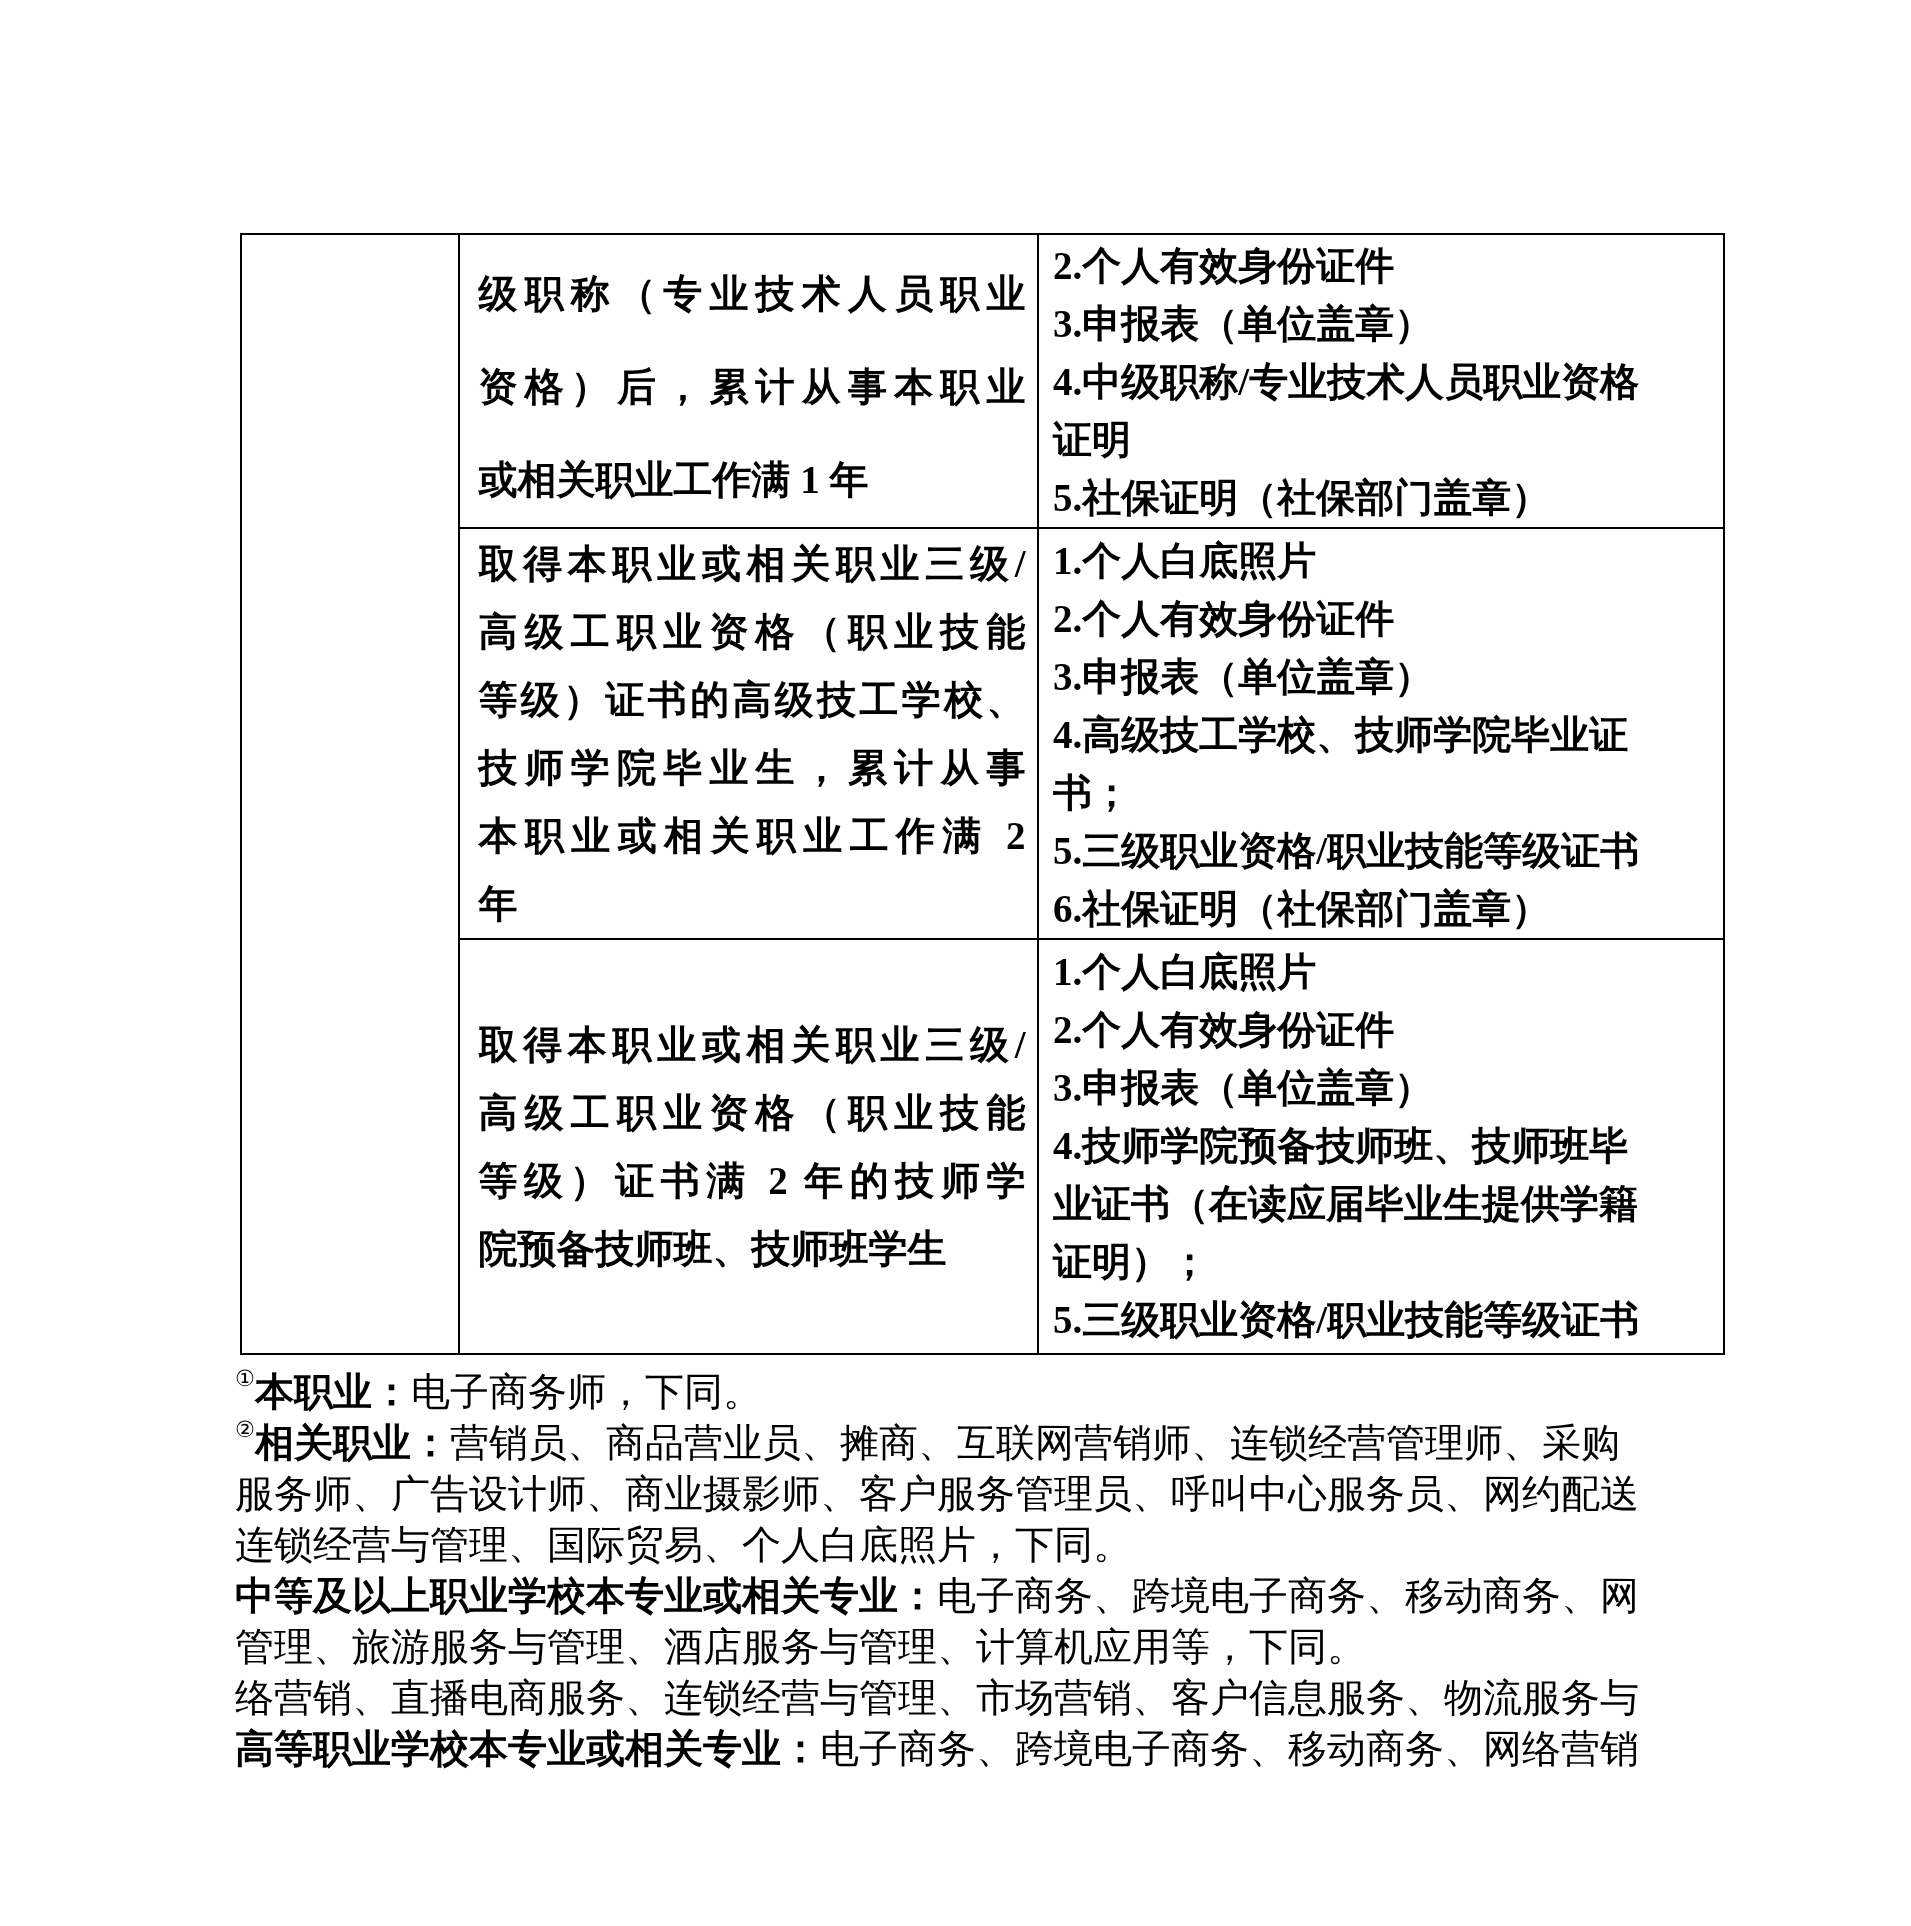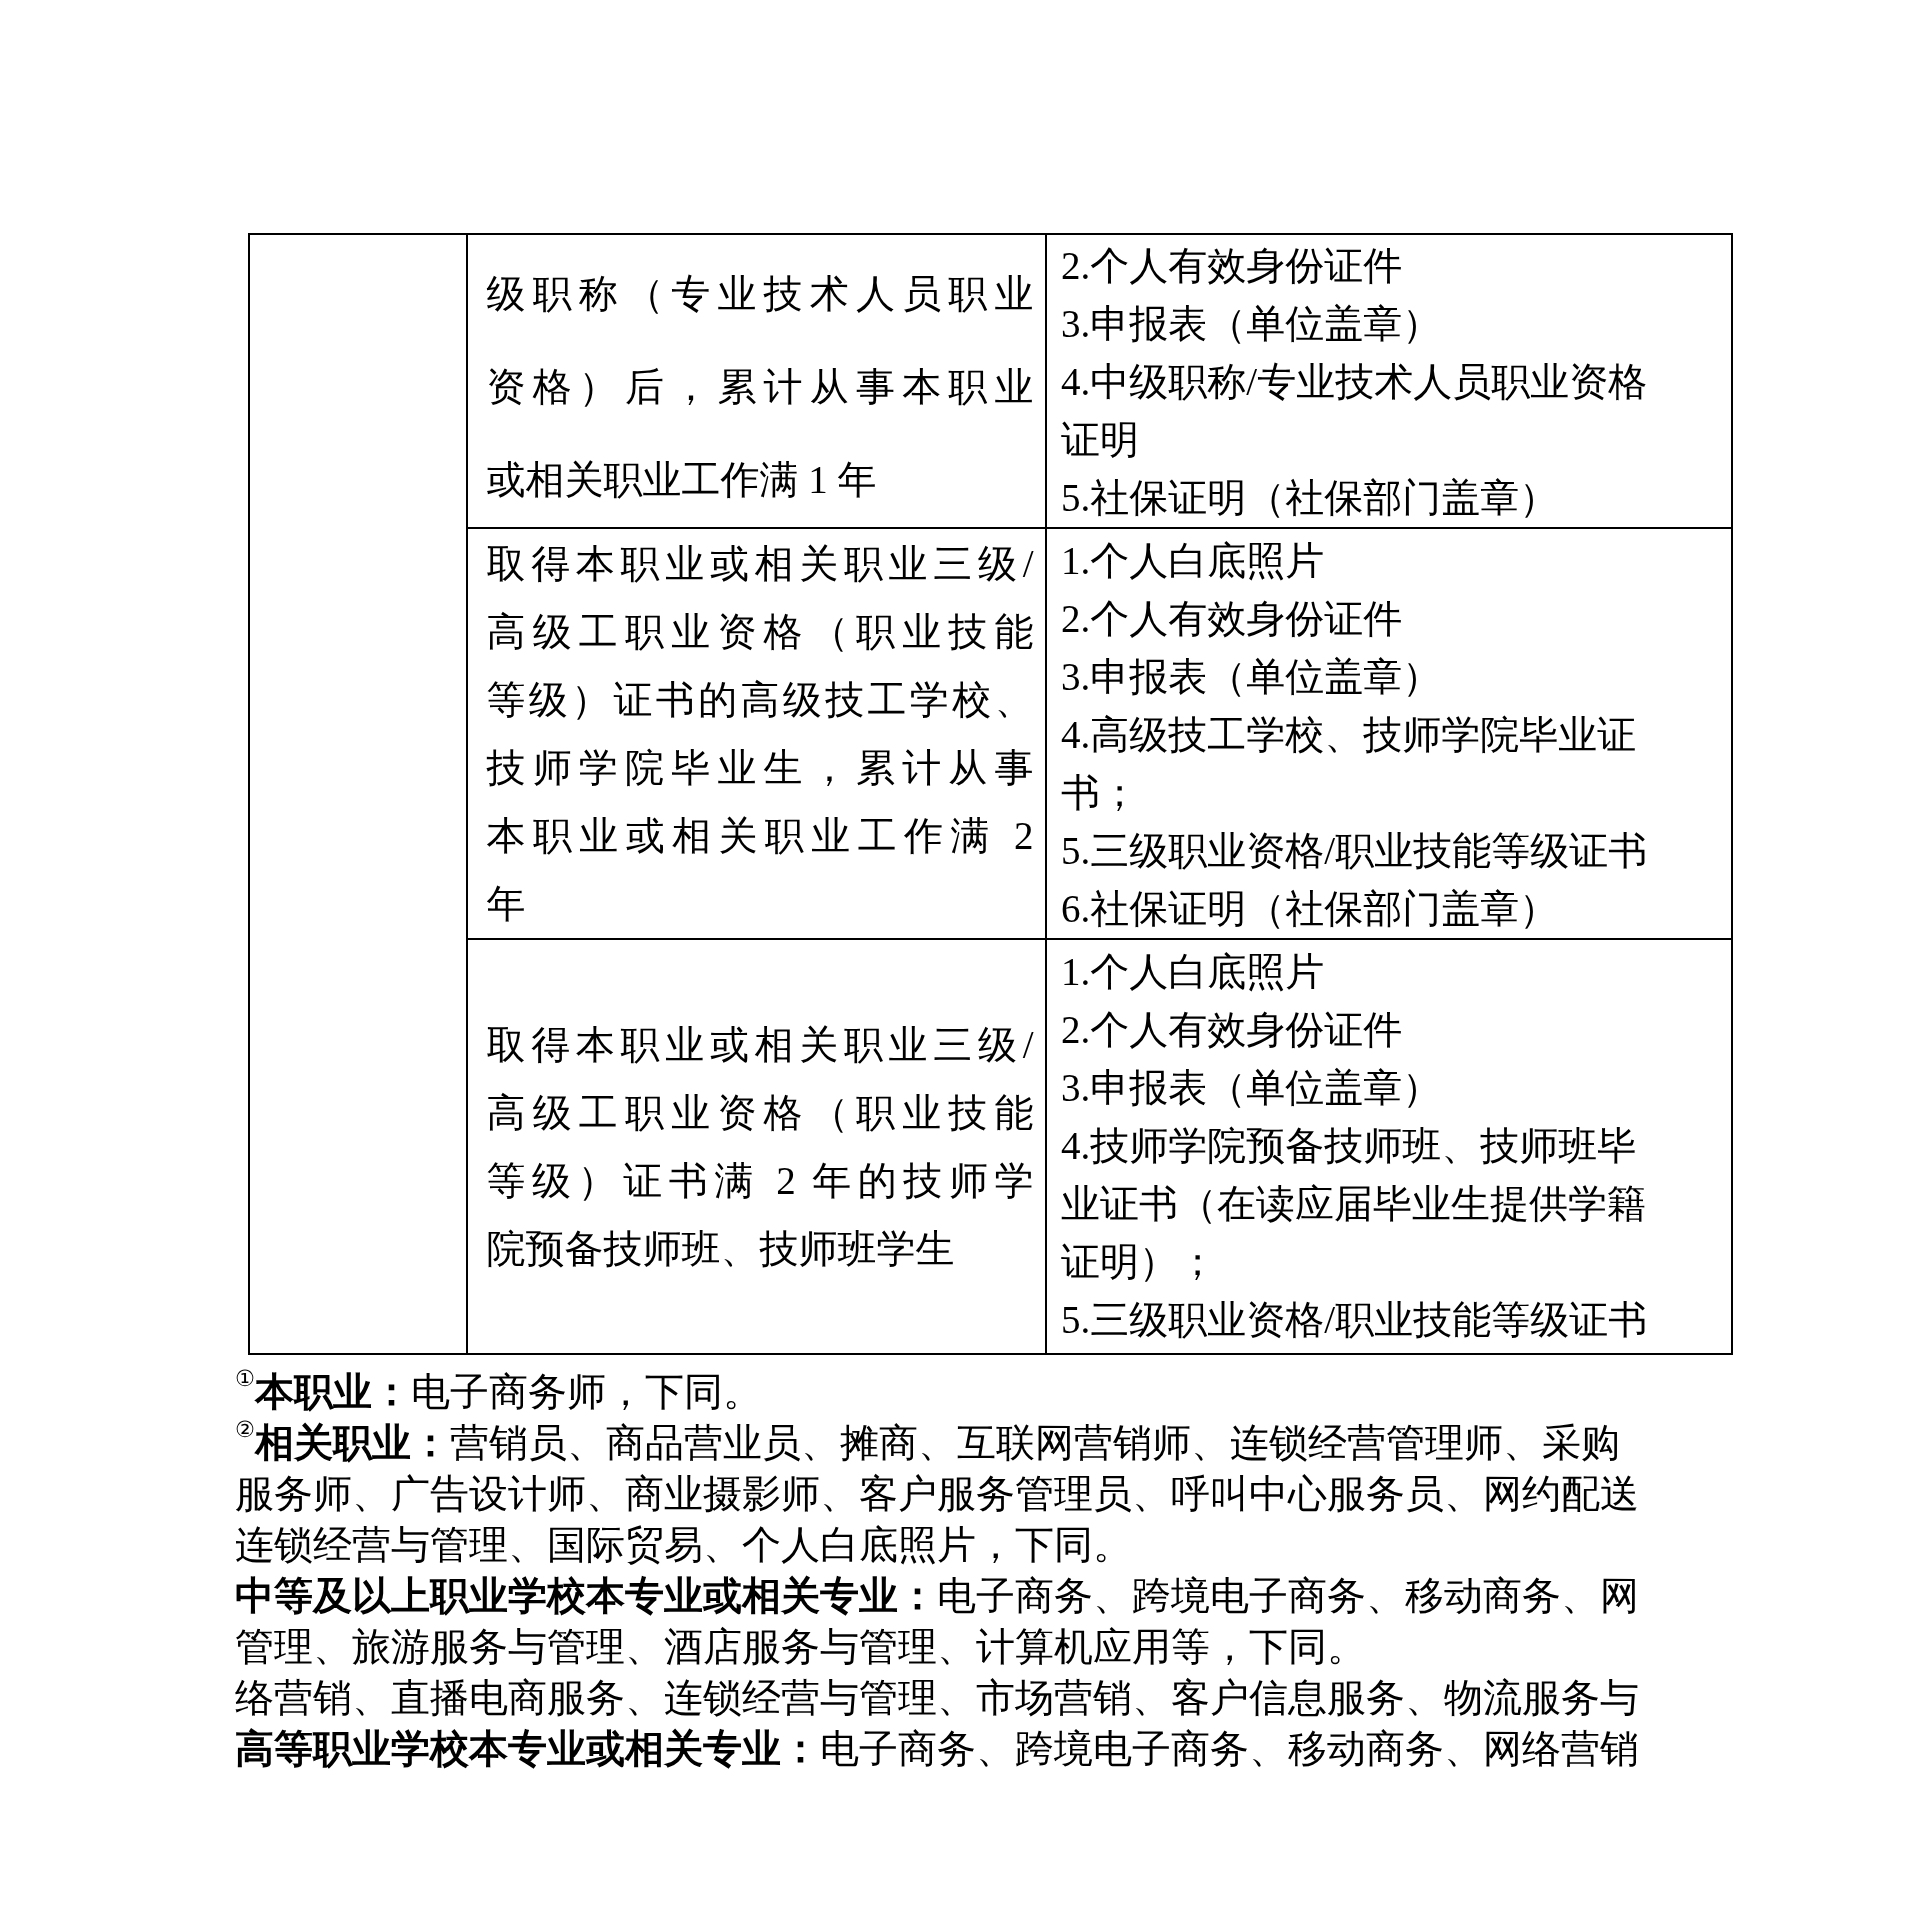--- a/index.html
+++ b/index.html
@@ -7,24 +7,25 @@
     position:relative;
     width:1911px;
     height:2703px;
     background:#ffffff;
     color:#000000;
     font-family:"Liberation Serif","DejaVu Serif",serif;
   }
   
   .doc-table{
     position:absolute;
-    left:248px;
+    left:240px;
     top:233px;
     border-collapse:collapse;
     table-layout:fixed;
+    font-weight:bold;
   }
   .doc-table td{
     border:2.3px solid #000000;
     padding:0;
     vertical-align:top;
     font-size:39px;
   }
   td.cell-blank{width:216px;}
   td.cell-cond{width:547px;padding-left:18.5px;padding-right:11.6px;}
   td.cell-mats{width:651px;padding-left:14px;padding-right:19px;}

